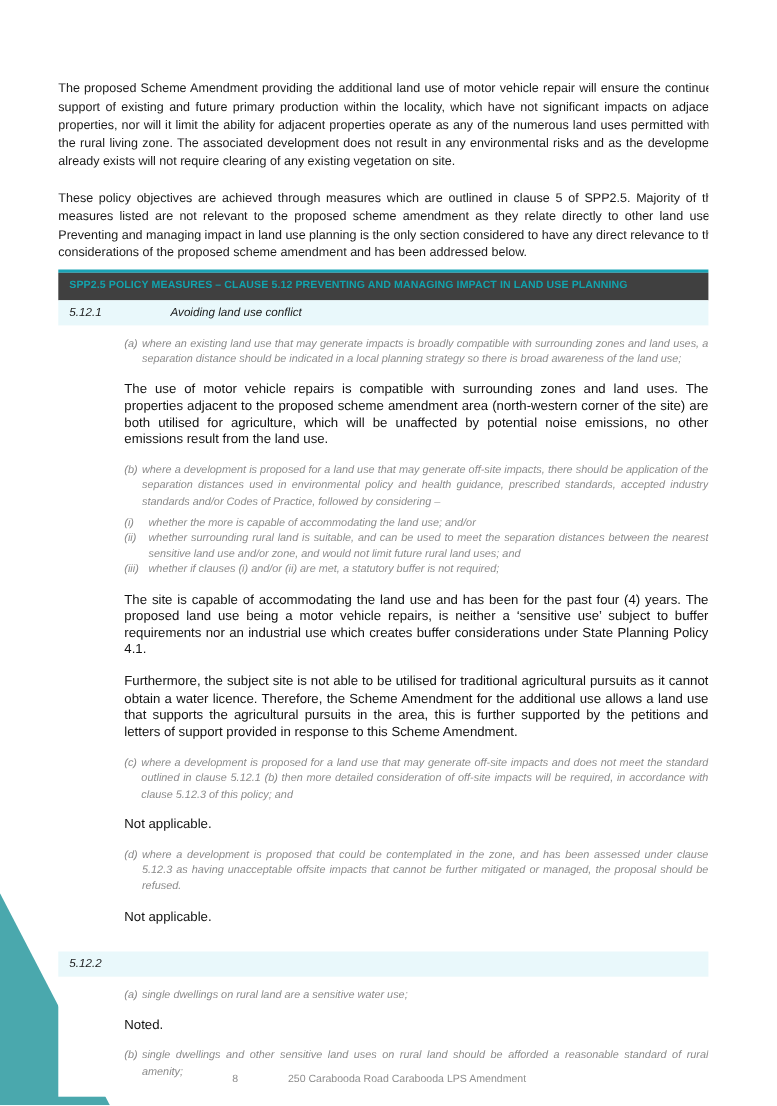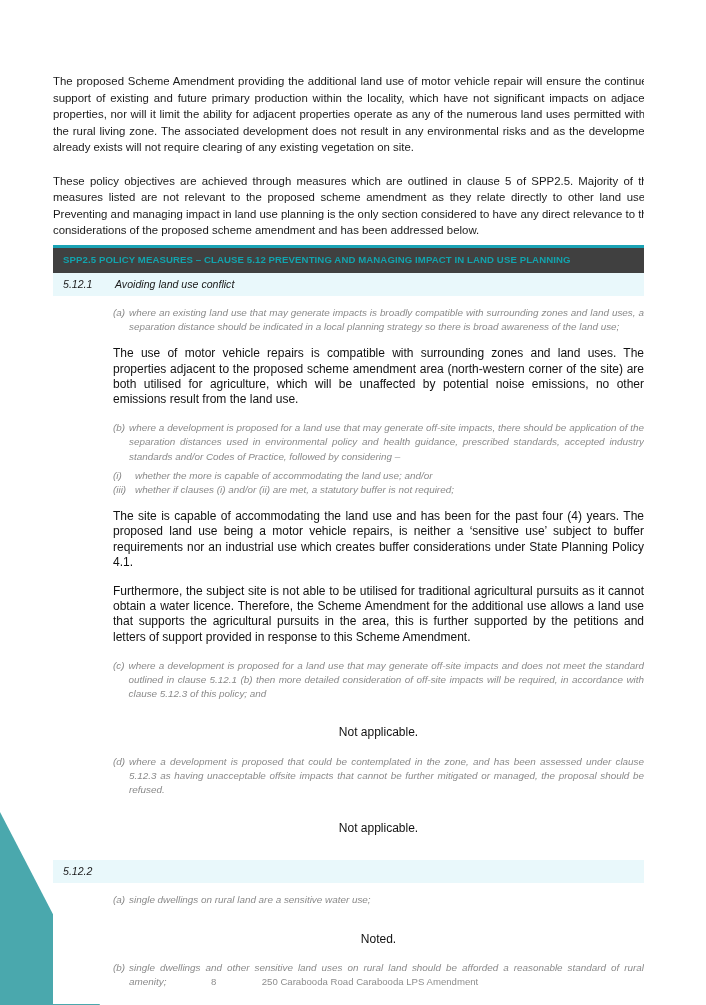--- a/index.html
+++ b/index.html
@@ -83,20 +83,21 @@
     font-style: italic;
     color: #1a1a1a;
     width: 52px;
     flex: 0 0 52px;
   }
   .clause-band .clause-title {
     font-size: 10.6px;
     font-style: italic;
     color: #1a1a1a;
     flex: 1 1 auto;
+    margin-left: 40px;
   }
 
   .table-body {
     background: #ffffff;
     padding: 10px 10px 10px 10px;
   }
 
   
   .policy-quote {
     margin: 0 0 5px 0;
@@ -145,21 +146,21 @@
 
   
   .response {
     margin: 12px 0 14px 0;
     padding-left: 50px;
     font-size: 12px;
     line-height: 15.2px;
     color: #111111;
     text-align: justify;
   }
-  .response.short { text-align: center; margin-top: 24px; }
+  .response.short { text-align: left; }
 
   
   .footer {
     position: absolute;
     left: 0;
     right: 0;
     bottom: 18px;
     display: flex;
     justify-content: center;
     align-items: baseline;
@@ -218,20 +219,26 @@
         </div>
       </div>
       <div class="policy-sub">
         <div class="s-row">
           <span class="s-label">(i)</span>
           <span class="s-text">whether the more is capable of accommodating the land use; and/or</span>
         </div>
       </div>
       <div class="policy-sub">
         <div class="s-row">
+          <span class="s-label">(ii)</span>
+          <span class="s-text">whether surrounding rural land is suitable, and can be used to meet the separation distances between the nearest sensitive land use and/or zone, and would not limit future rural land uses; and</span>
+        </div>
+      </div>
+      <div class="policy-sub">
+        <div class="s-row">
           <span class="s-label">(iii)</span>
           <span class="s-text">whether if clauses (i) and/or (ii) are met, a statutory buffer is not required;</span>
         </div>
       </div>
 
       <p class="response">The site is capable of accommodating the land use and has been for the past four (4) years. The proposed land use being a motor vehicle repairs, is neither a ‘sensitive use’ subject to buffer requirements nor an industrial use which creates buffer considerations under State Planning Policy 4.1.</p>
       <p class="response">Furthermore, the subject site is not able to be utilised for traditional agricultural pursuits as it cannot obtain a water licence. Therefore, the Scheme Amendment for the additional use allows a land use that supports the agricultural pursuits in the area, this is further supported by the petitions and letters of support provided in response to this Scheme Amendment.</p>
 
       <div class="policy-quote">
         <div class="q-row">

